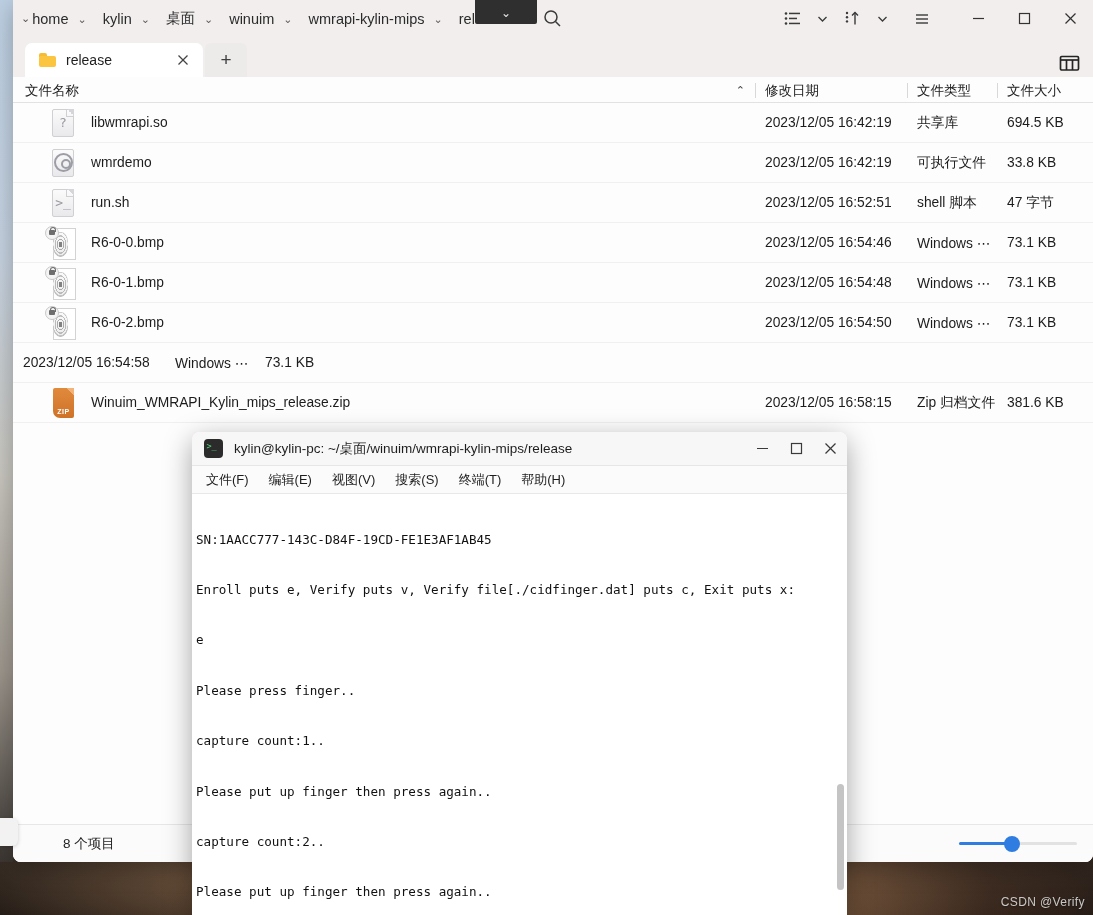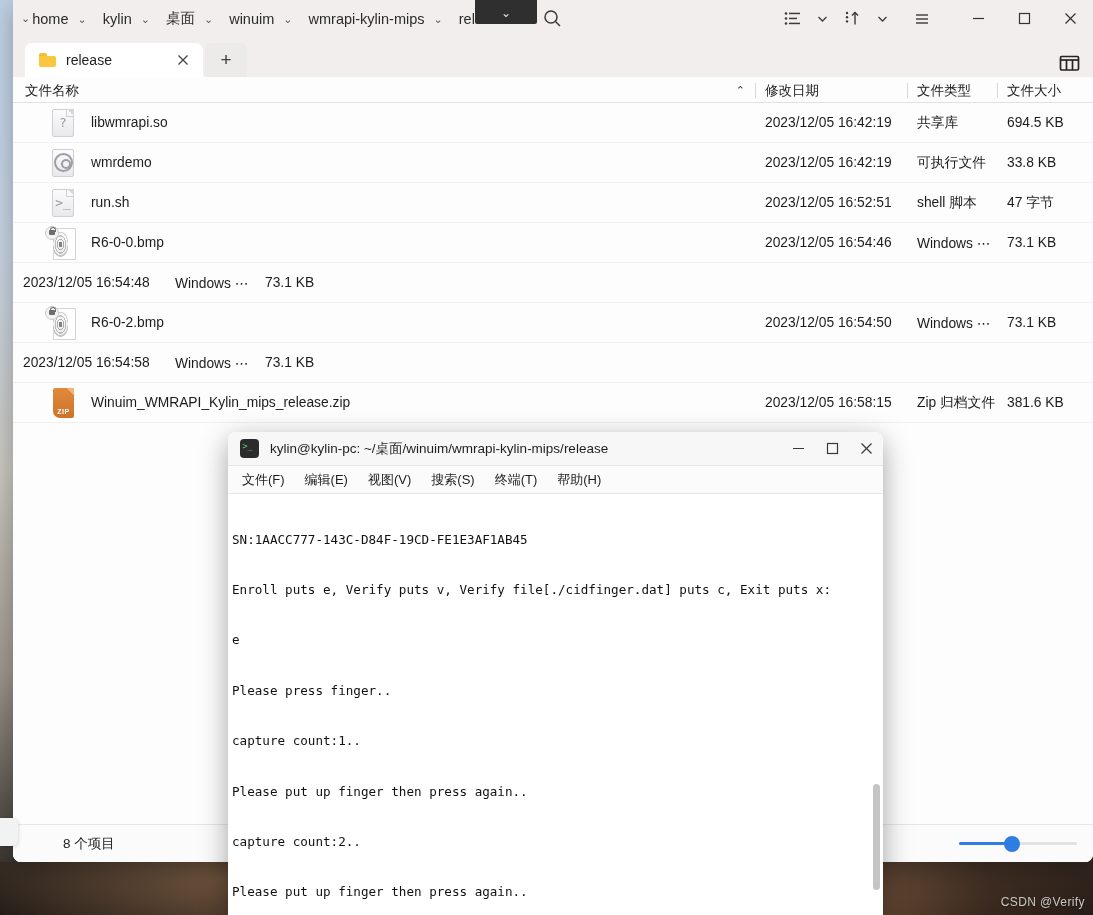--- a/index.html
+++ b/index.html
@@ -237,21 +237,20 @@
 
   
   .term {
     position: absolute; left: 192px; top: 432px; width: 655px; height: 483px;
     background: #ffffff;
     border-radius: 8px 8px 0 0;
     box-shadow: 0 8px 28px rgba(0,0,0,.36);
     z-index: 30;
     display: flex; flex-direction: column;
     overflow: hidden;
-    margin-left: 36px;
   }
   .term-title {
     height: 34px; background: #f7f7f7; border-bottom: 1px solid #e6e6e6;
     display: flex; align-items: center; padding-left: 12px; gap: 11px;
     flex: 0 0 34px;
   }
   .term-icon {
     width: 19px; height: 19px; border-radius: 4px;
     background: #2b2b2b; position: relative; flex: 0 0 19px;
   }
@@ -480,20 +479,30 @@
               </span>
           </span>
           <span>R6-0-0.bmp</span>
         </div>
         <div class="r-date">2023/12/05 16:54:46</div>
         <div class="r-type">Windows ⋯</div>
         <div class="r-size">73.1 KB</div>
       </div>
 
       <div class="row">
+        <div class="r-name">
+          <span class="ficon fp">
+            <span class="thumb"></span>
+              <span class="ridges"></span>
+            <span class="lockbadge">
+                <span class="lk"></span>
+              </span>
+          </span>
+          <span>R6-0-1.bmp</span>
+        </div>
         <div class="r-date">2023/12/05 16:54:48</div>
         <div class="r-type">Windows ⋯</div>
         <div class="r-size">73.1 KB</div>
       </div>
 
       <div class="row">
         <div class="r-name">
           <span class="ficon fp">
             <span class="thumb"></span>
               <span class="ridges"></span>

